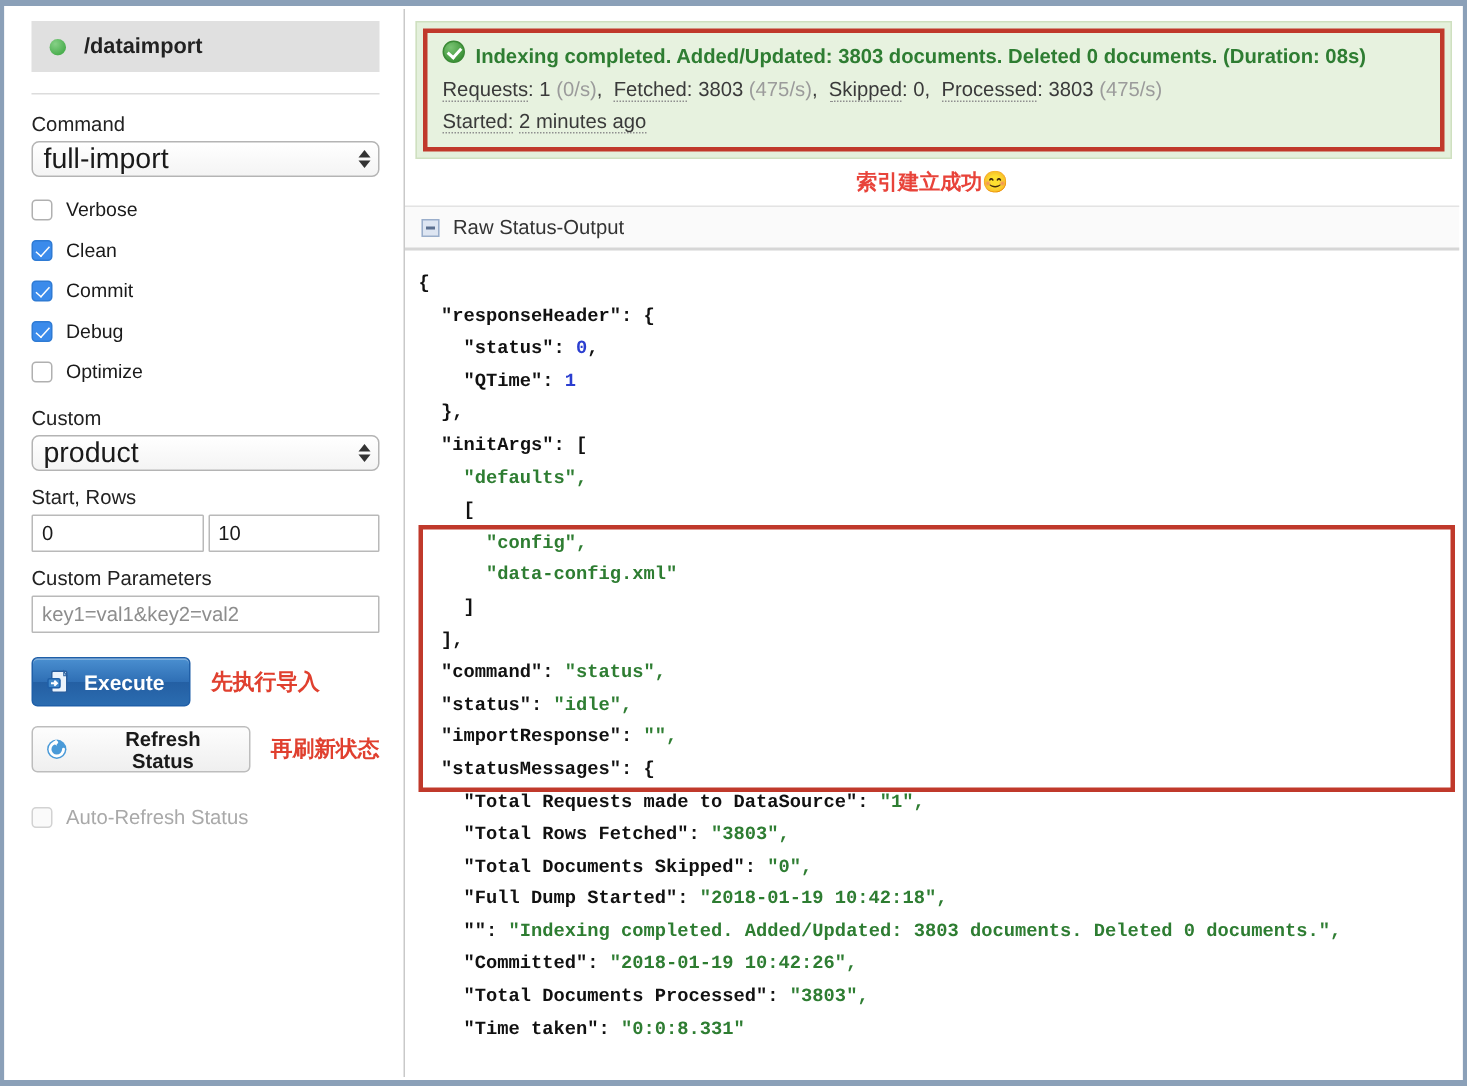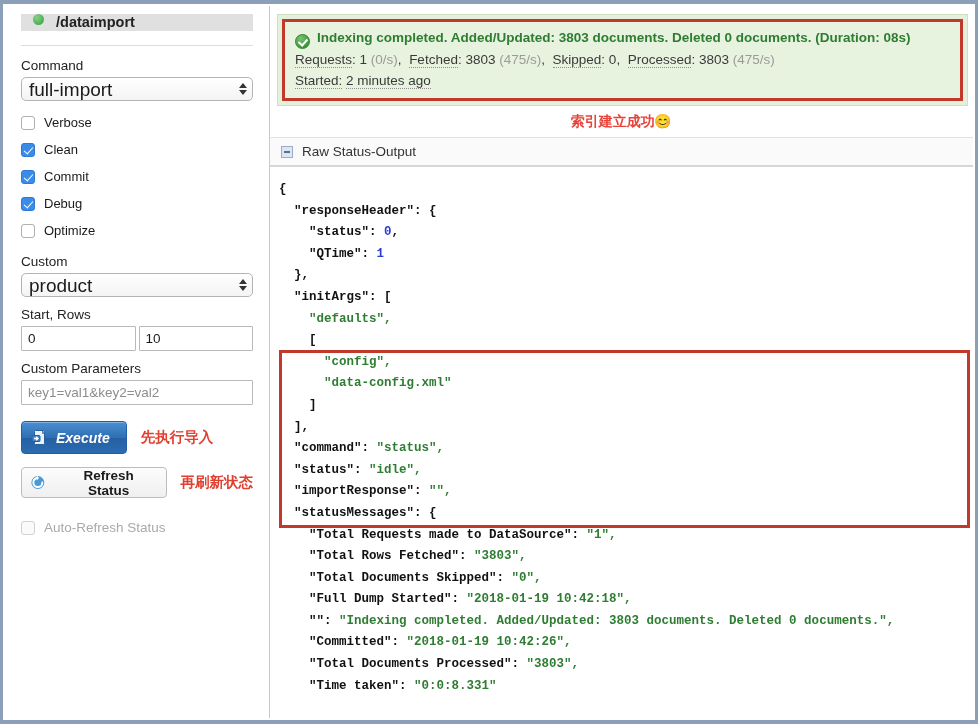--- a/index.html
+++ b/index.html
@@ -30,22 +30,23 @@
   .sidebar {
     width: 265px;
     flex: 0 0 265px;
     background: #ffffff;
     border-right: 1px solid #c9c9c9;
     padding: 8px 16px 0 16px;
     position: relative;
   }
   .endpoint-head {
     background: #e0e0e0;
-    height: 17px;
+    height: 34px;
     display: flex;
+    align-items: center;
     padding: 0 12px;
     font-size: 14.5px;
     font-weight: bold;
     color: #222;
     margin-bottom: 0px;
   }
   .dot-green {
     width: 11px; height: 11px;
     border-radius: 50%;
     background: #5cb85c;
@@ -149,21 +150,20 @@
     height: 33px;
     padding: 0 16px 0 9px;
     border-radius: 4px;
     border: 1px solid #1f5fa8;
     background: linear-gradient(to bottom, #4a8fd0 0%, #2f6fb5 50%, #245fa3 51%, #2b6cb0 100%);
     color: #fff;
     font-size: 14px;
     font-weight: bold;
     cursor: pointer;
     box-shadow: inset 0 1px 0 rgba(255,255,255,.3);
-    font-style: italic;
   }
   .btn-refresh {
     display: inline-flex; align-items: center;
     height: 31px;
     padding: 0 13px 0 8px;
     border-radius: 4px;
     border: 1px solid #bdbdbd;
     background: linear-gradient(to bottom, #fdfdfd 0%, #efefef 100%);
     color: #1a1a1a;
     font-size: 13.5px;
@@ -200,21 +200,21 @@
   }
   .status-box {
     border: 3px solid #c0392b;
     background: #e7f2df;
     padding: 5px 10px 7px 10px;
   }
   .st-line { font-size: 13.5px; line-height: 21px; color: #3a3a3a; white-space: nowrap; }
   .st-muted { color: #9b9b9b; }
   .dotted { border-bottom: 1px dotted #8f8f8f; }
   .st-main {
-    display: flex; align-items: flex-end;
+    display: flex; align-items: flex-start;
     font-size: 13.5px; font-weight: bold;
     color: #2e7d32;
     line-height: 22px;
   }
   .check-ico {
     width: 15px; height: 15px; border-radius: 50%;
     background: #4aa544;
     background-image: radial-gradient(circle at 35% 28%, #79c372, #3d9439 75%);
     margin-right: 7px; flex: 0 0 15px;
     position: relative;

